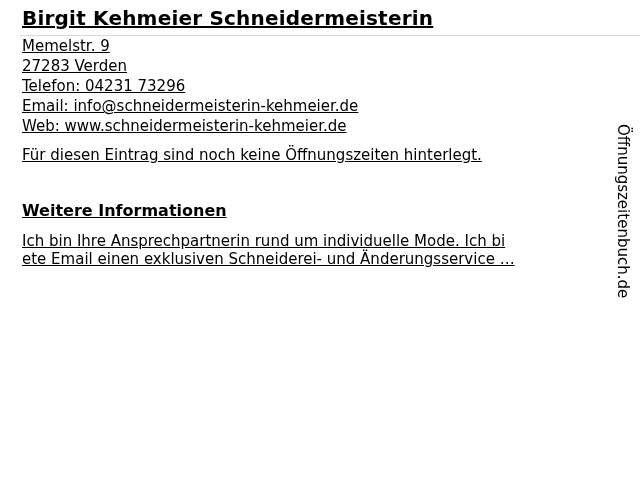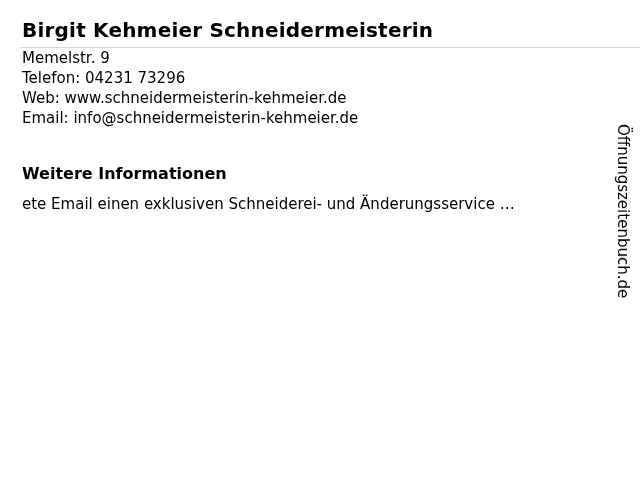--- a/index.html
+++ b/index.html
@@ -17,21 +17,22 @@
     font-family: "DejaVu Sans", "Liberation Sans", sans-serif;
     color: var(--text);
     overflow: hidden;
   }
   .page {
     position: relative;
     width: 640px;
     height: 480px;
   }
   .content {
-    padding: 18px 0 0 22px;
+    padding: 6px 0 0 22px;
+    text-decoration: underline;
   }
   .page-title {
     margin: 0;
     font-size: 20px;
     font-weight: bold;
     line-height: 24px;
     letter-spacing: 0.2px;
   }
   .divider {
     margin-top: 5px;
@@ -81,29 +82,32 @@
 
 <div class="page">
   <div class="content">
 
     <h1 class="page-title">Birgit Kehmeier Schneidermeisterin</h1>
 
     <div class="divider"></div>
 
     <div class="address">
       <div>Memelstr. 9</div>
+      <div>27283 Verden</div>
       <div>Telefon: 04231 73296</div>
+      <div>Email: info@schneidermeisterin-kehmeier.de</div>
       <div>Web: www.schneidermeisterin-kehmeier.de</div>
-      <div>Email: info@schneidermeisterin-kehmeier.de</div>
     </div>
 
 
+    <p class="section-text">Für diesen Eintrag sind noch keine Öffnungszeiten hinterlegt.</p>
 
     <h2 class="section-heading second">Weitere Informationen</h2>
 
     <p class="info-paragraph">
+      <span style="display:block">Ich bin Ihre Ansprechpartnerin rund um individuelle Mode. Ich bi</span>
       <span style="display:block">ete Email einen exklusiven Schneiderei- und Änderungsservice …</span>
     </p>
 
   </div>
 
   <div class="watermark">Öffnungszeitenbuch.de</div>
 </div>
 
 </body></html>

